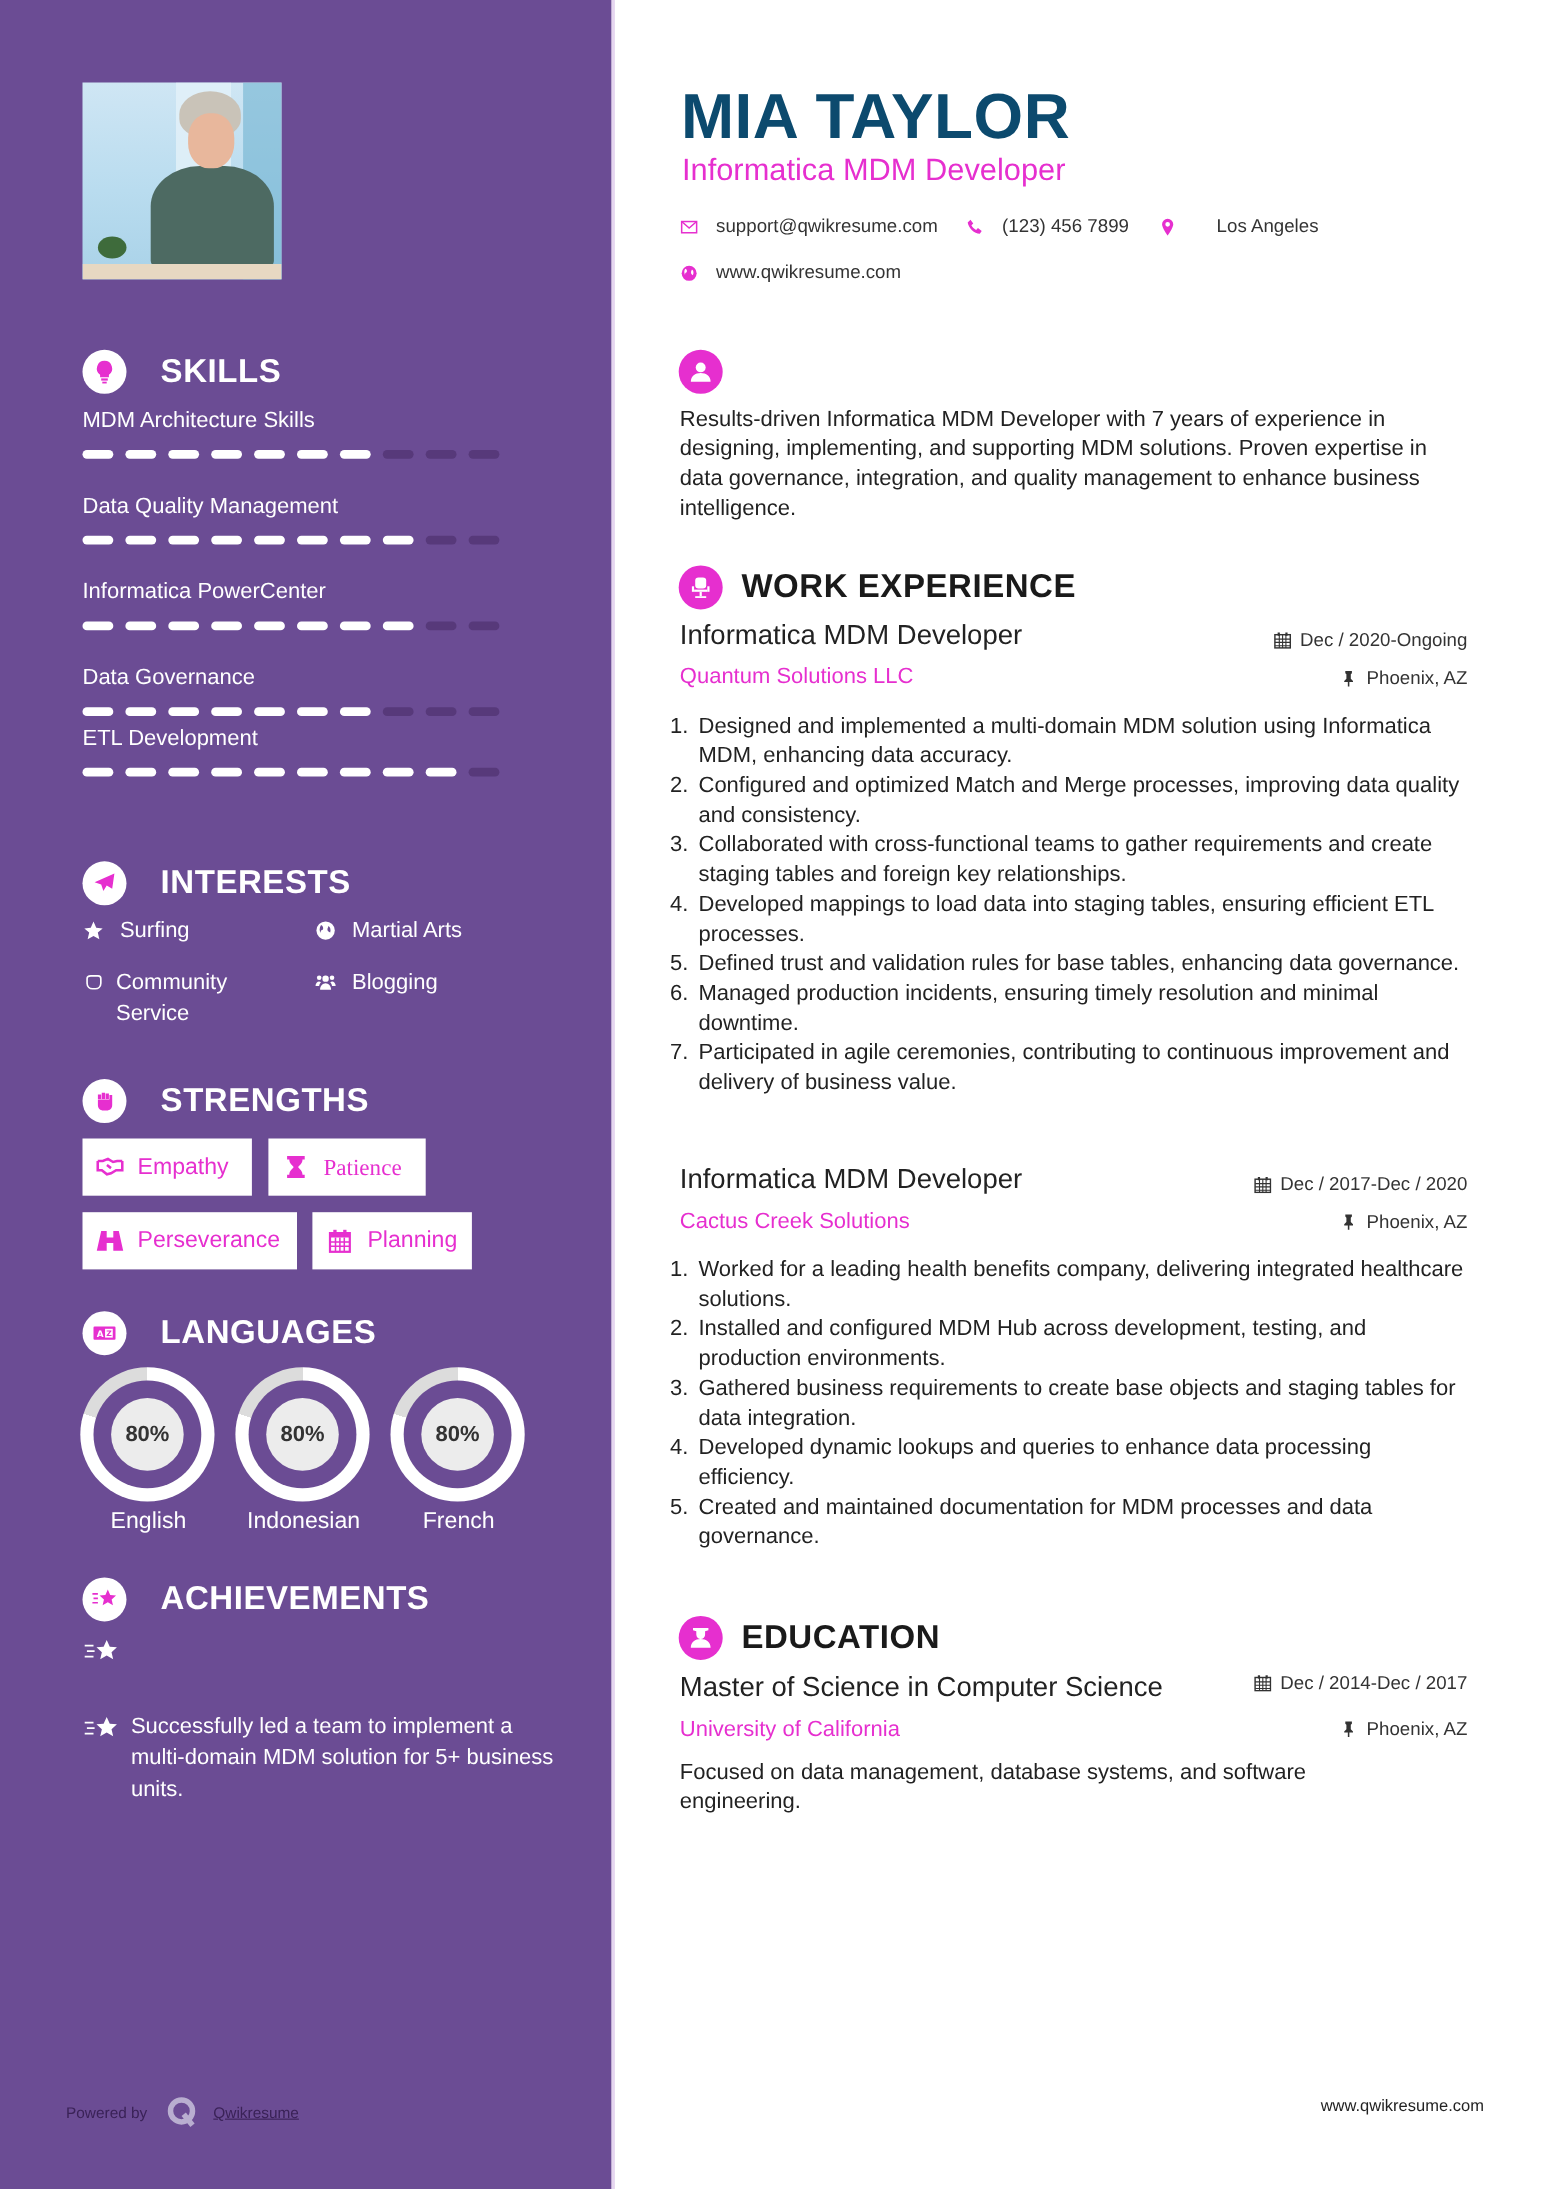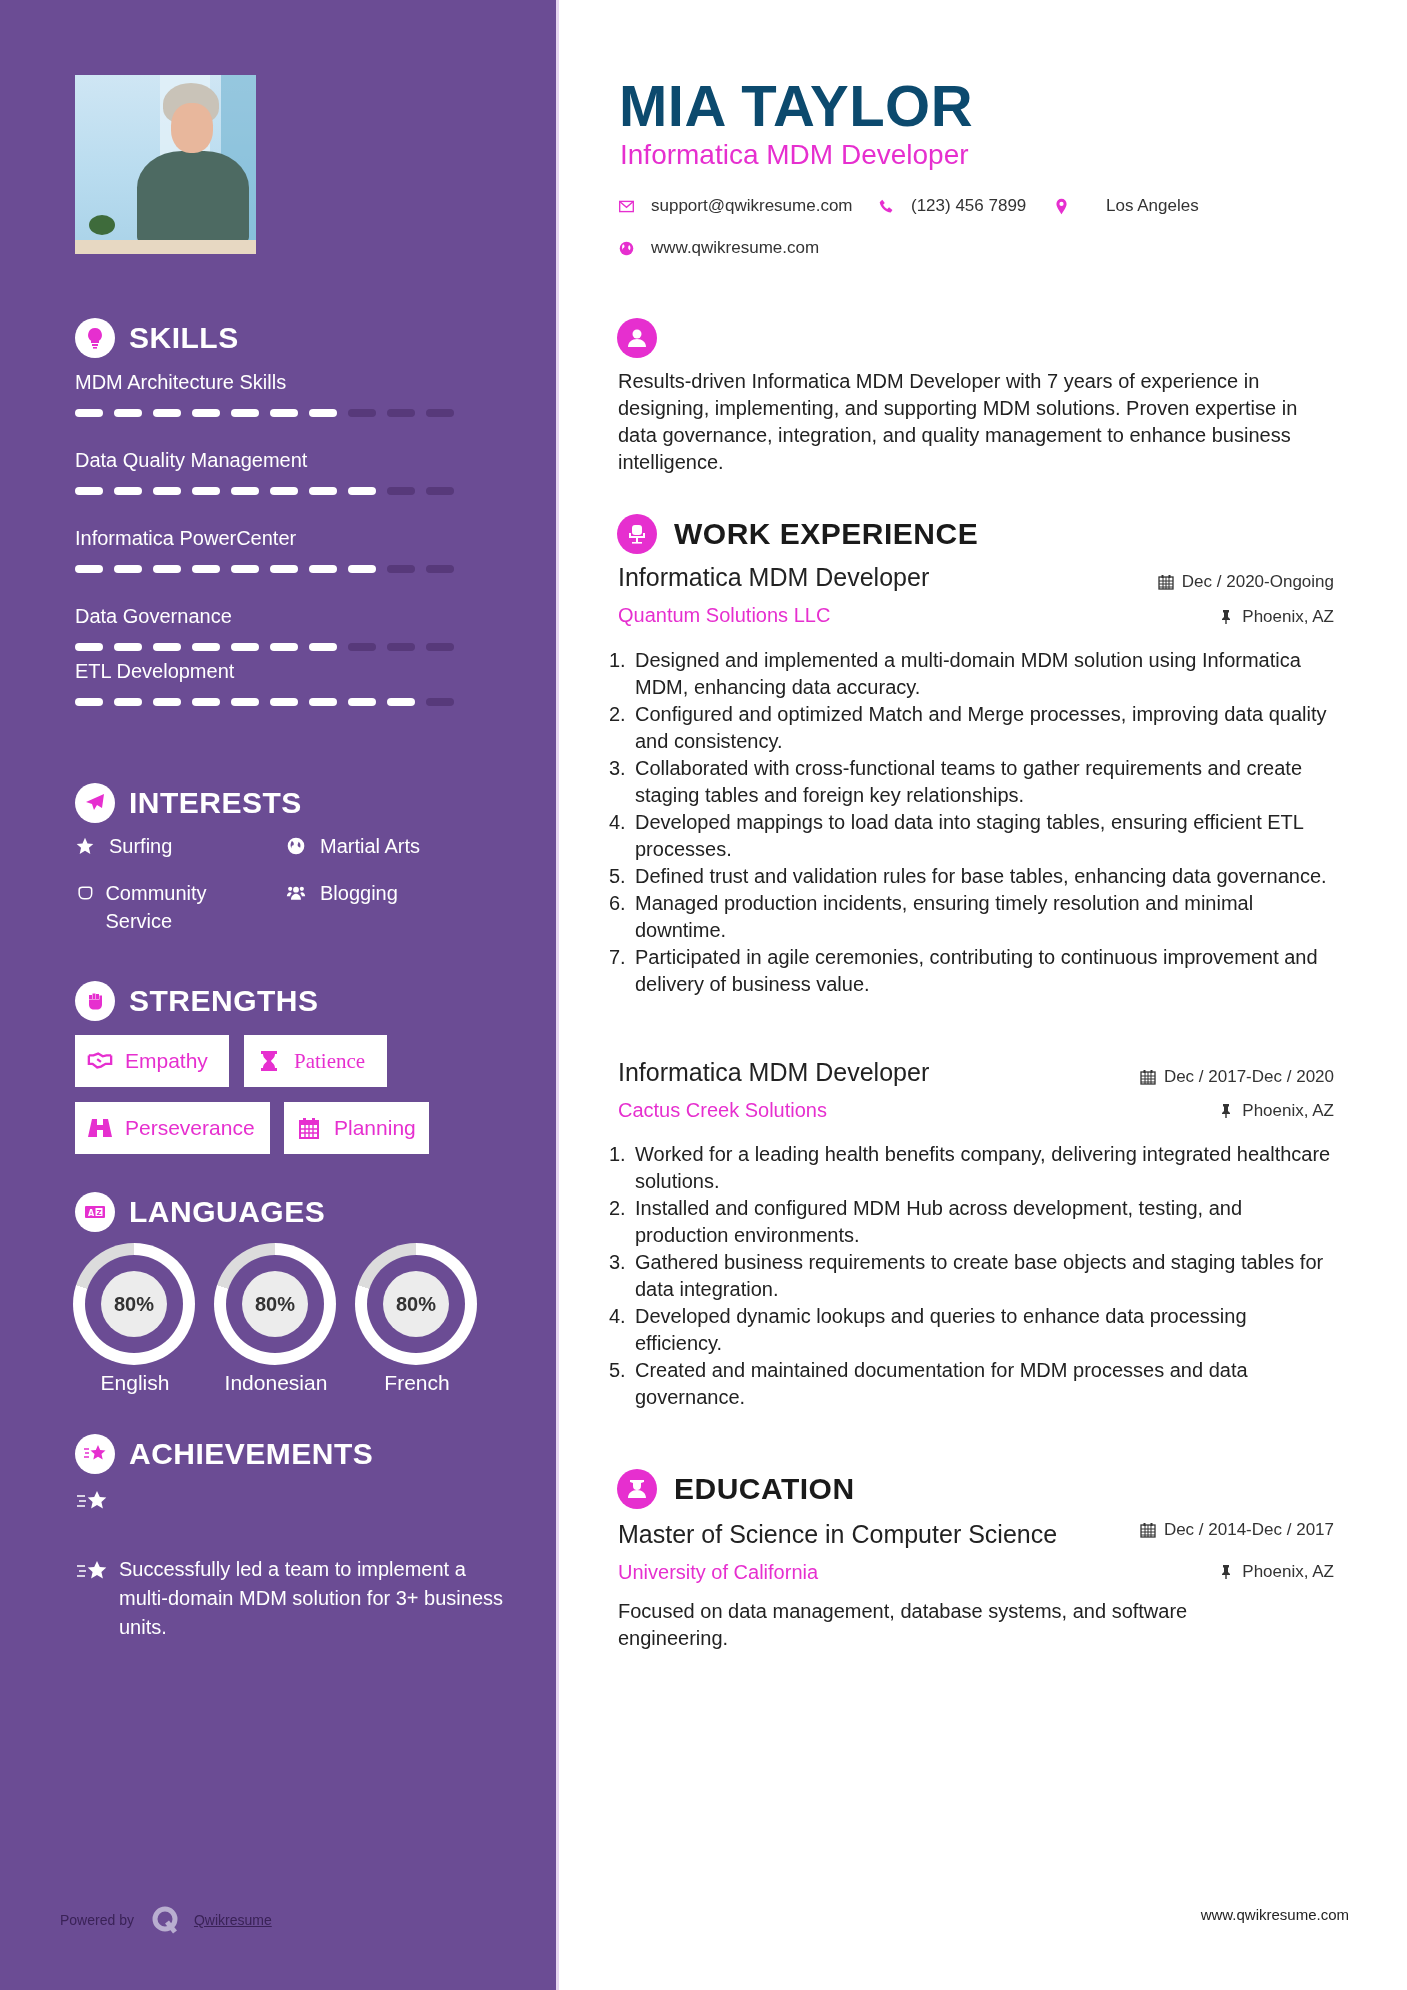--- a/index.html
+++ b/index.html
@@ -12,21 +12,21 @@
   .photo { position: absolute; left: 75px; top: 75px; width: 181px; height: 179px; overflow: hidden;
            background: linear-gradient(180deg, #cfe6f4 0%, #b9dcef 55%, #a9d2e8 100%); }
   .photo .win { position:absolute; left: 85px; top: 0; width: 50px; height: 130px; background:#e3f1f9; opacity:.8; }
   .photo .wall { position:absolute; right:0; top:0; width:35px; height:180px; background:#6fb3d1; opacity:.6; }
   .photo .hair { position:absolute; left: 88px; top: 8px; width: 56px; height: 42px; border-radius: 50% 50% 40% 40%; background:#c9c3b8; }
   .photo .face { position:absolute; left: 96px; top: 28px; width: 42px; height: 50px; border-radius: 45%; background:#e8b79c; }
   .photo .body { position:absolute; left: 62px; top: 76px; width: 112px; height: 92px; border-radius: 40% 40% 6px 6px; background:#4d6a62; }
   .photo .desk { position:absolute; left: 0; bottom: 0; width: 181px; height: 14px; background:#e7d8c2; }
   .photo .plant { position:absolute; left: 14px; top: 140px; width: 26px; height: 20px; border-radius: 50%; background:#3e6b3b; }
 
-  .side-section-head { position: absolute; left: 75px; display: flex; align-items: center; }
+  .side-section-head { position: absolute; left: 75px; display: flex; align-items: center; gap: 17px; }
   .head-circle { width: 40px; height: 40px; border-radius: 50%; background: #fff; display: flex; align-items: center; justify-content: center; }
   .head-circle svg { width: 24px; height: 24px; }
   .side-title { margin-left: 14px; font-size: 30px; font-weight: bold; letter-spacing: 0.5px; color: #fff; }
 
   .skill { position: absolute; left: 75px; width: 400px; }
   .skill-name { font-size: 20px; color: #fff; height: 26px; line-height: 26px; }
   .skill-bar { display: flex; gap: 11px; margin-top: 14px; }
   .dash { width: 28px; height: 8px; border-radius: 4px; background: #fff; }
   .dash.off { background: #57397a; }
 
@@ -310,21 +310,21 @@
   <span class="ico"><svg viewBox="0 0 34 24">
         <path fill="#fff" d="M22 2l2.8 6 6.5.6-4.9 4.4 1.5 6.4L22 16l-5.9 3.4 1.5-6.4-4.9-4.4 6.5-.6z"></path>
         <path stroke="#fff" stroke-width="1.6" d="M2 7h8M4 12h7M2 17h8"></path>
       </svg></span>
 </div>
 <div class="ach" style="top:1555px;">
   <span class="ico"><svg viewBox="0 0 34 24">
         <path fill="#fff" d="M22 2l2.8 6 6.5.6-4.9 4.4 1.5 6.4L22 16l-5.9 3.4 1.5-6.4-4.9-4.4 6.5-.6z"></path>
         <path stroke="#fff" stroke-width="1.6" d="M2 7h8M4 12h7M2 17h8"></path>
       </svg></span>
-  <span>Successfully led a team to implement a multi-domain MDM solution for 3+ business units.</span>
+  <span>Successfully led a team to implement a multi-domain MDM solution for 5+ business units.</span>
 </div>
 
 <div class="powered">
   <span>Powered by</span>
   <svg class="q" viewBox="0 0 30 30">
       <circle cx="15" cy="14" r="10" fill="none" stroke="#b9aed0" stroke-width="5"></circle>
       <path d="M17 17l8 10" stroke="#b9aed0" stroke-width="5"></path>
     </svg>
   <a>Qwikresume</a>
 </div>

